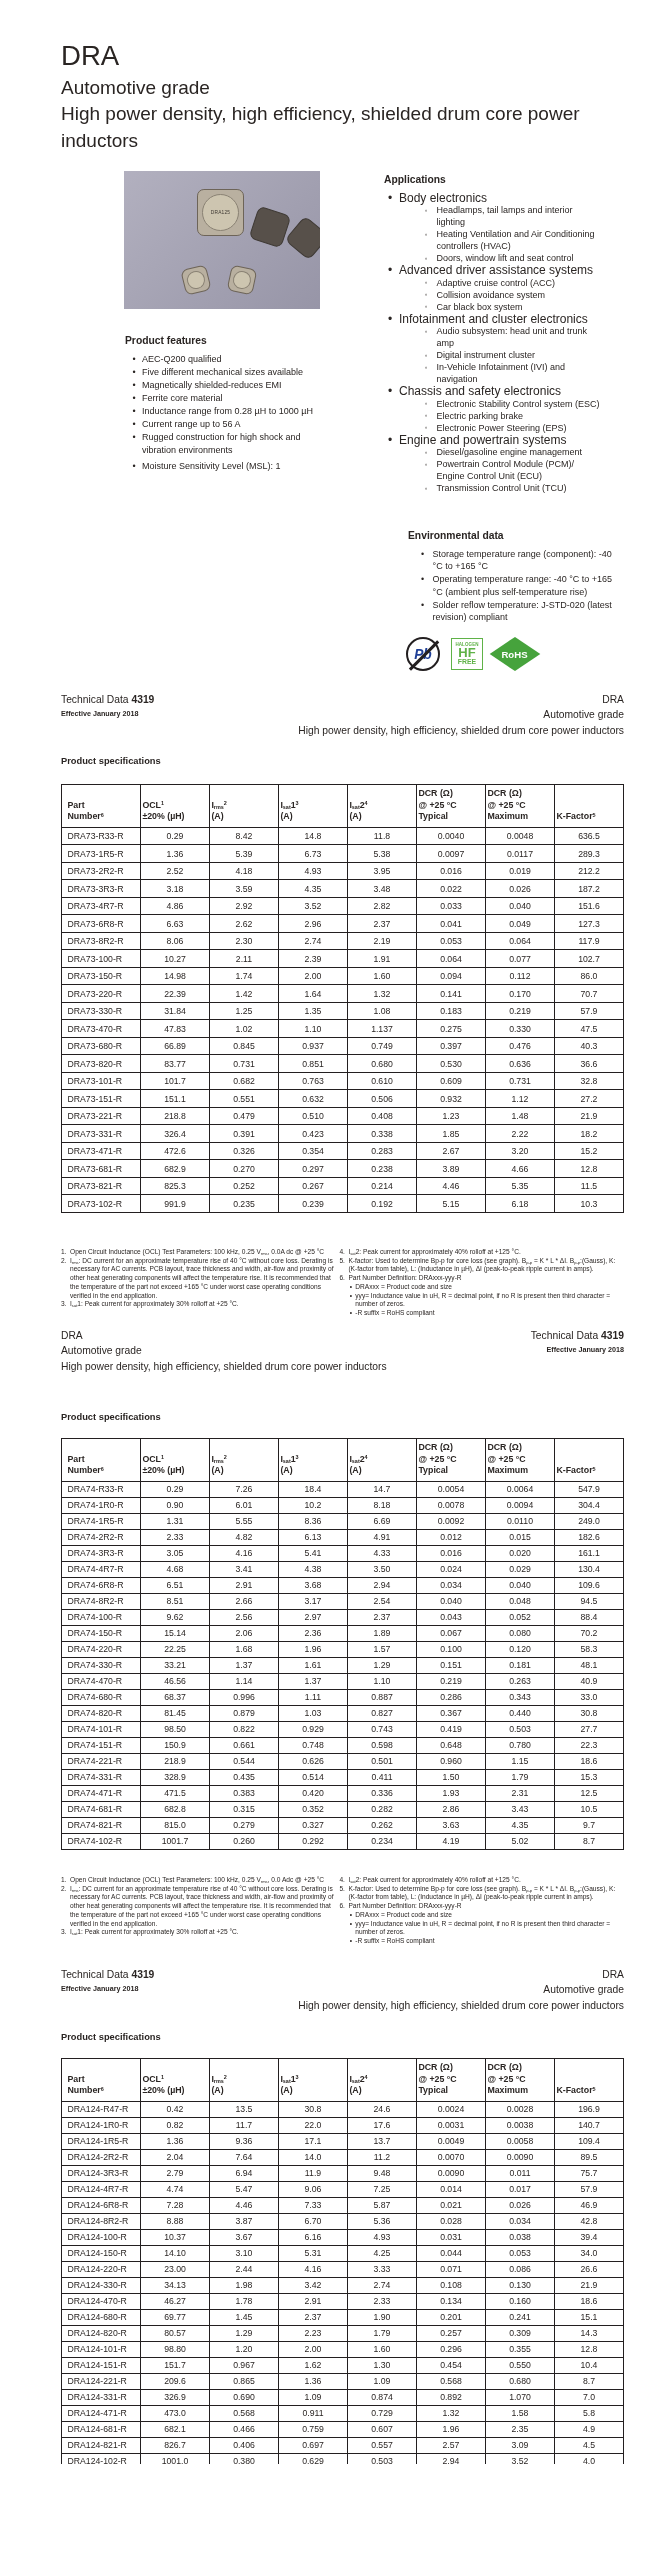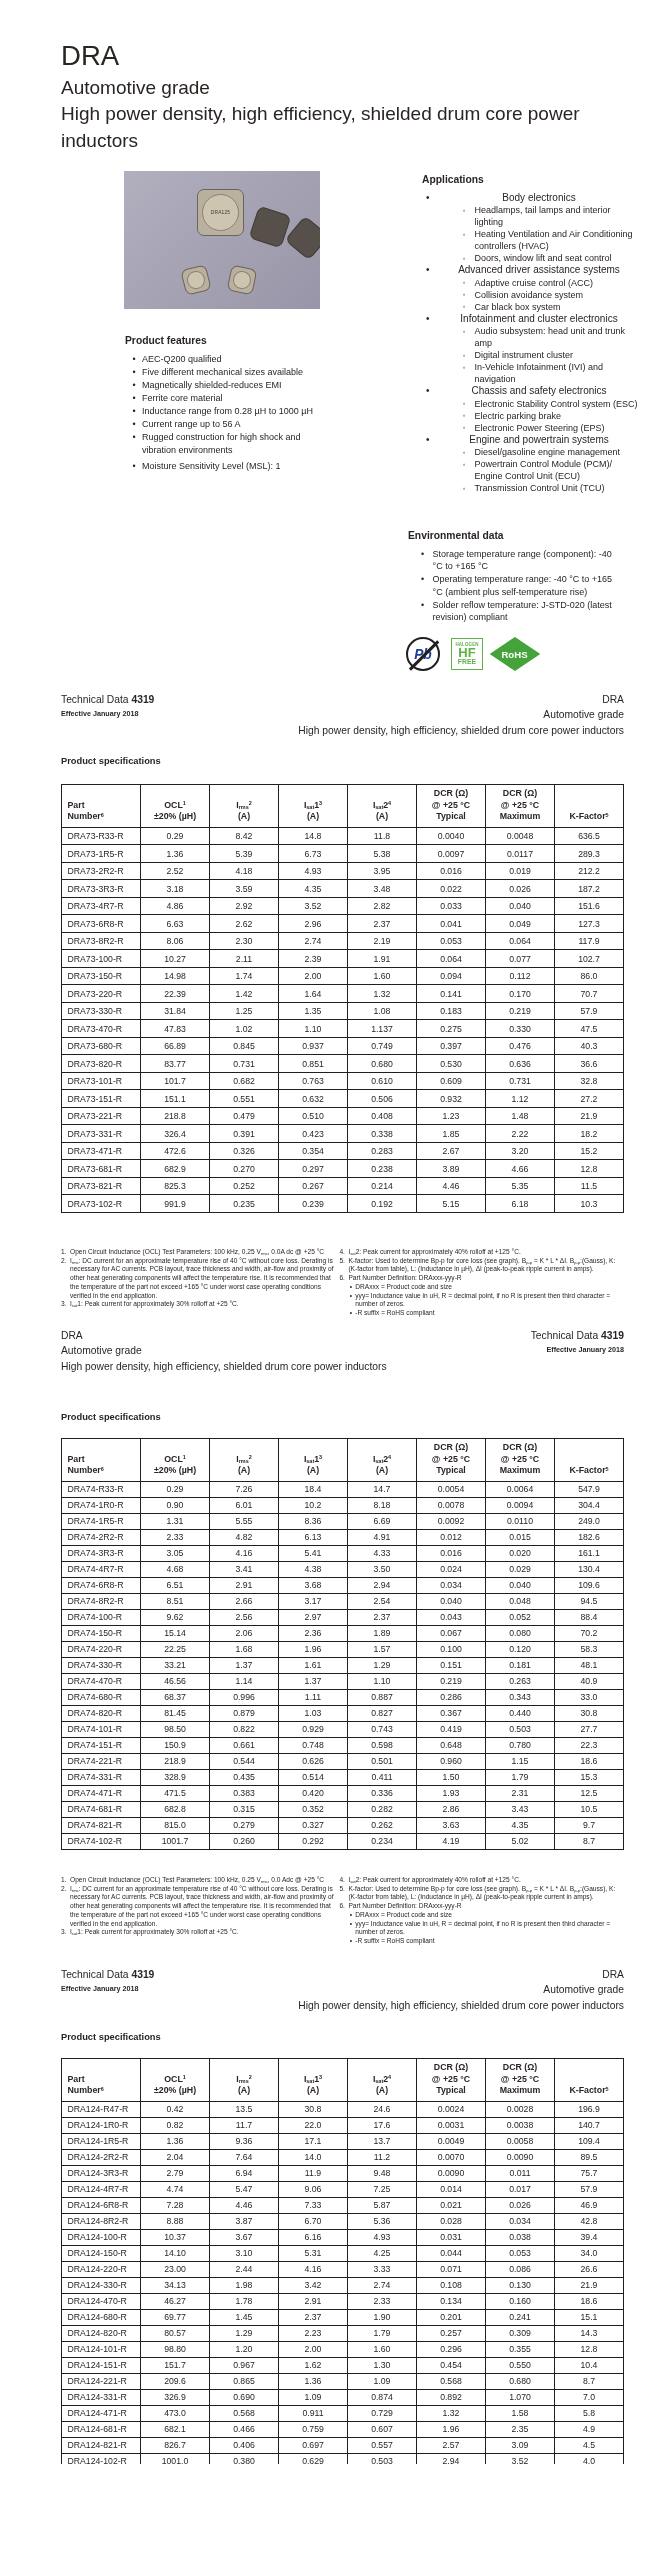--- a/index.html
+++ b/index.html
@@ -30,22 +30,22 @@
 
   
   .sechead{font-size:10.3px;font-weight:700;margin:0 0 6.9px 0;}
   .plain{list-style:none;margin:6px;padding:0;font-size:9px;line-height:12.4px;}
   .plain li{position:relative;padding-left:11px;margin:0 0 0.7px 0;}
   .plain li::before{content:"•";position:absolute;left:1.4px;}
 
   #features{left:125px;top:335px;width:207px;}
   #features .plain li.gap{margin-top:4.1px;}
 
-  #apps{left:422px;top:174px;width:219px;}
-  .l1{position:relative;padding-left:15px;font-size:10px;line-height:12.4px;text-align:center;}
+  #apps{left:384px;top:174px;width:219px;}
+  .l1{position:relative;padding-left:15px;font-size:12px;line-height:12.4px;}
   .l1::before{content:"•";position:absolute;left:4.1px;}
   .l2{position:relative;margin-left:40px;padding-left:12.4px;font-size:9px;line-height:12px;}
   .l2::before{content:"◦";position:absolute;left:0.7px;font-size:7.6px;top:0.7px;}
 
   #env{left:408px;top:530px;width:215px;}
   #env .plain li{padding-left:18.6px;margin-bottom:0.7px;}
   #env .plain li::before{left:6.9px;}
 
   
   #badges{left:406px;top:636px;display:flex;align-items:center;}
@@ -69,21 +69,21 @@
   #ph3{left:61px;top:1967px;width:563px;}
 
   .specs{font-size:9.3px;font-weight:700;}
   #specs1{left:61px;top:756px;}
   #specs2{left:61px;top:1412px;}
   #specs3{left:61px;top:2032px;}
 
   
   table.spec{border-collapse:collapse;table-layout:fixed;width:563px;border:1.7px solid #231f20;}
   table.spec th,table.spec td{border:1.1px solid #231f20;}
-  table.spec th{font-weight:700;font-size:8.8px;vertical-align:bottom;text-align:center;padding:3.4px 1.4px 4.1px;line-height:1.3;}
+  table.spec th{font-weight:700;font-size:8.8px;vertical-align:bottom;text-align:left;padding:3.4px 1.4px 4.1px;line-height:1.3;}
   table.spec th.pnh{text-align:left;padding-left:5.5px;}
   table.spec td{font-size:8.7px;text-align:center;padding:0 1.4px;}
   table.spec td.pn{text-align:left;padding-left:5.5px;}
   #table1{left:61px;top:784px;} #table1 td{height:16.5px;}
   #table2{left:61px;top:1438px;} #table2 td{height:15px;}
   #table3{left:61px;top:2058px;} #table3 td{height:15px;}
   col.c0{width:79px;} col.cx{width:69px;}
 
   
   .fns{display:flex;font-size:6.6px;line-height:8.7px;}

